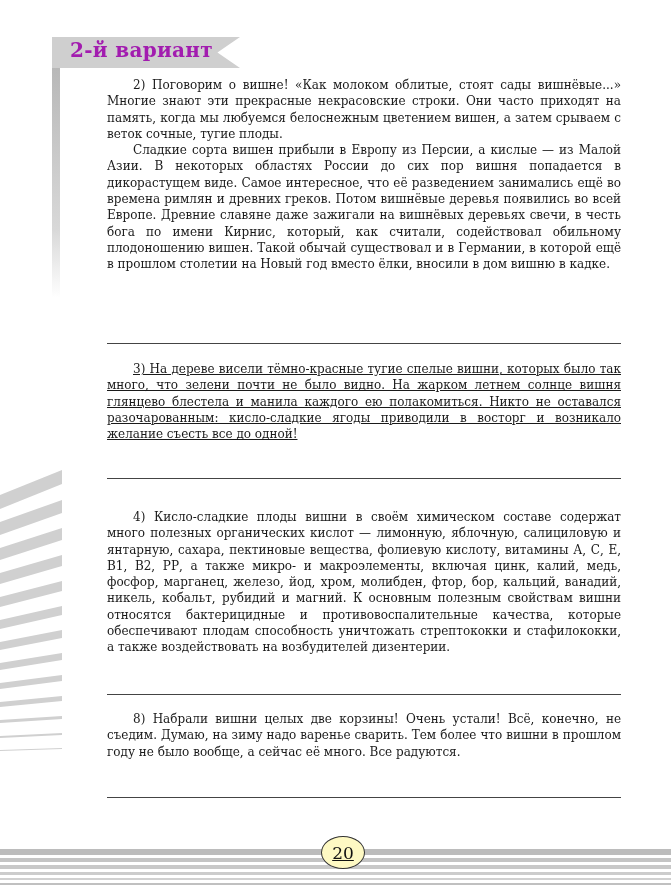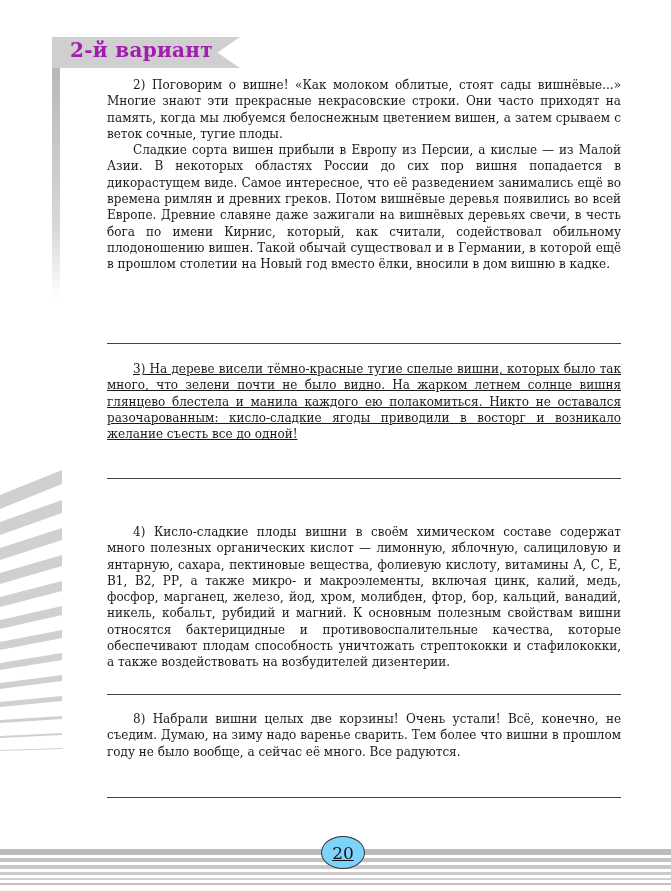--- a/index.html
+++ b/index.html
@@ -26,21 +26,21 @@
   }
   
   .stripes-left { position: absolute; left: 0; top: 470px; width: 62px; height: 300px; }
   .para { margin: 0; text-indent: 26px; text-align-last: left; }
   .rule { border: none; border-top: 1.6px solid #444; margin: 0; position: absolute; left: 107px; width: 514px; }
   .block { position: absolute; left: 107px; width: 514px; font-size: 12px; line-height: 16.3px; text-align: justify; }
   
   .footer-stripes { position: absolute; left: 0; top: 849px; width: 671px; height: 42px; }
   .page-num {
     position: absolute; left: 321px; top: 836px; width: 44px; height: 33px;
-    border: 1.5px solid #333; border-radius: 50%; background: #7dd3fc;
+    border: 1.5px solid #333; border-radius: 50%; background: #fef9c3;
     display: flex; align-items: center; justify-content: center;
     font-family: "DejaVu Serif", serif; font-size: 17px; color: #111;
     box-sizing: border-box;
     text-decoration: underline;
   }
 </style>
 </head>
 <body>
 
 <div class="banner"></div>
@@ -69,21 +69,21 @@
   <p class="para">2) Поговорим о вишне! «Как молоком облитые, стоят сады вишнёвые...» Многие знают эти прекрасные некрасовские строки. Они часто приходят на память, когда мы любуемся белоснежным цветением вишен, а затем срываем с веток сочные, тугие плоды.</p>
   <p class="para">Сладкие сорта вишен прибыли в Европу из Персии, а кис­лые — из Малой Азии. В некоторых областях России до сих пор вишня попадается в дикорастущем виде. Самое интересное, что её разведением занимались ещё во времена римлян и древних гре­ков. Потом вишнёвые деревья появились во всей Европе. Древ­ние славяне даже зажигали на вишнёвых деревьях свечи, в честь бога по имени Кирнис, который, как считали, содействовал обиль­ному плодоношению вишен. Такой обычай существовал и в Гер­мании, в которой ещё в прошлом столетии на Новый год вместо ёлки, вносили в дом вишню в кадке.</p>
 </div>
 <hr class="rule" style="top:343px;">
 
 <div class="block" style="top:361px;text-decoration:underline;">
   <p class="para">3) На дереве висели тёмно-красные тугие спелые вишни, кото­рых было так много, что зелени почти не было видно. На жарком летнем солнце вишня глянцево блестела и манила каждого ею по­лакомиться. Никто не оставался разочарованным: кисло-сладкие ягоды приводили в восторг и возникало желание съесть все до одной!</p>
 </div>
 <hr class="rule" style="top:478px;">
 
-<div class="block" style="top:524px;">
+<div class="block" style="top:509px;">
   <p class="para">4) Кисло-сладкие плоды вишни в своём химическом составе со­держат много полезных органических кислот — лимонную, яблоч­ную, салициловую и янтарную, сахара, пектиновые вещества, фолиевую кислоту, витамины А, С, Е, В1, В2, РР, а также ми­кро- и макроэлементы, включая цинк, калий, медь, фосфор, мар­ганец, железо, йод, хром, молибден, фтор, бор, кальций, ванадий, никель, кобальт, рубидий и магний. К основным полезным свой­ствам вишни относятся бактерицидные и противовоспалительные качества, которые обеспечивают плодам способность уничтожать стрептококки и стафилококки, а также воздействовать на возбу­дителей дизентерии.</p>
 </div>
 <hr class="rule" style="top:694px;">
 
 <div class="block" style="top:711px;">
   <p class="para">8) Набрали вишни целых две корзины! Очень устали! Всё, конечно, не съедим. Думаю, на зиму надо варенье сварить. Тем более что вишни в прошлом году не было вообще, а сейчас её много. Все радуются.</p>
 </div>
 <hr class="rule" style="top:797px;">
 
 <svg class="footer-stripes" viewBox="0 0 671 42" preserveAspectRatio="none">

